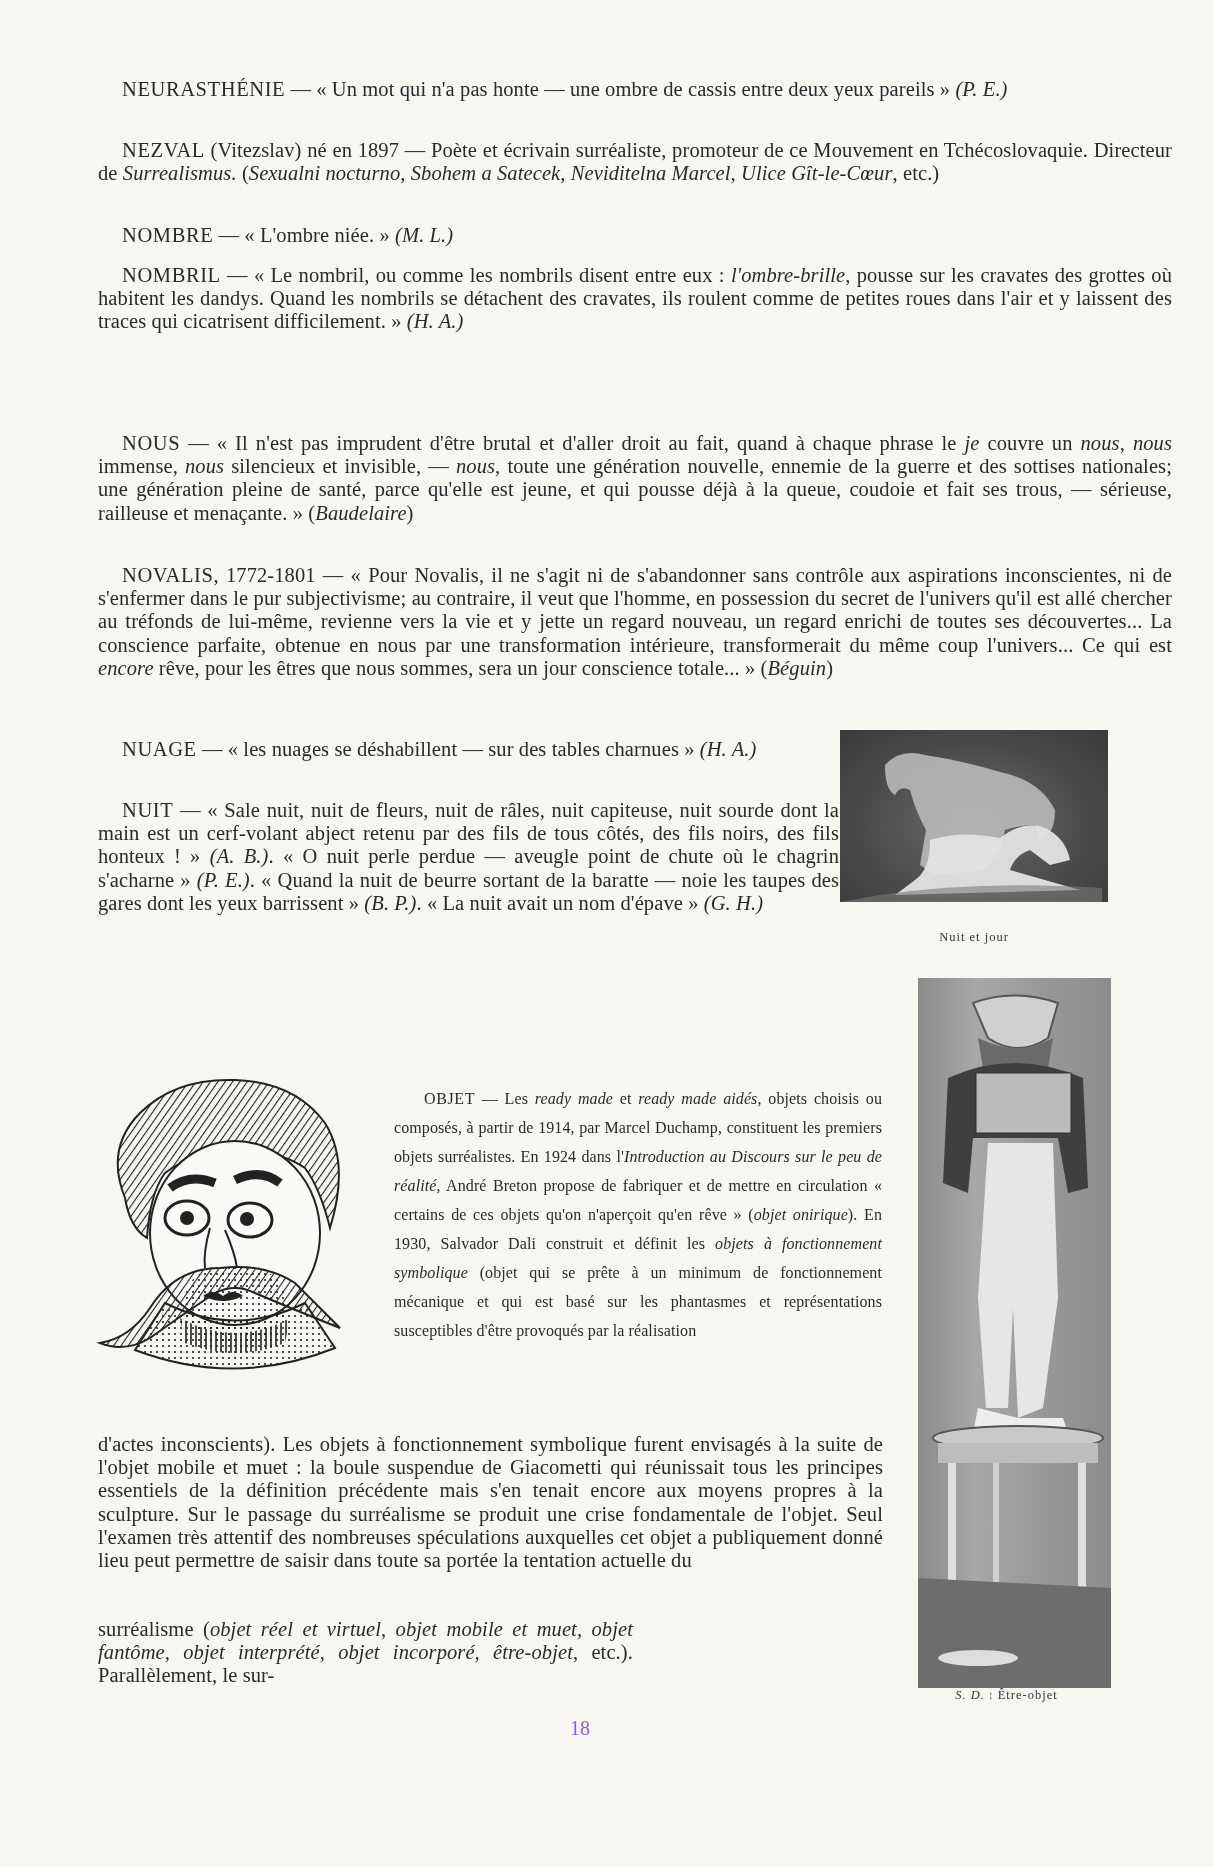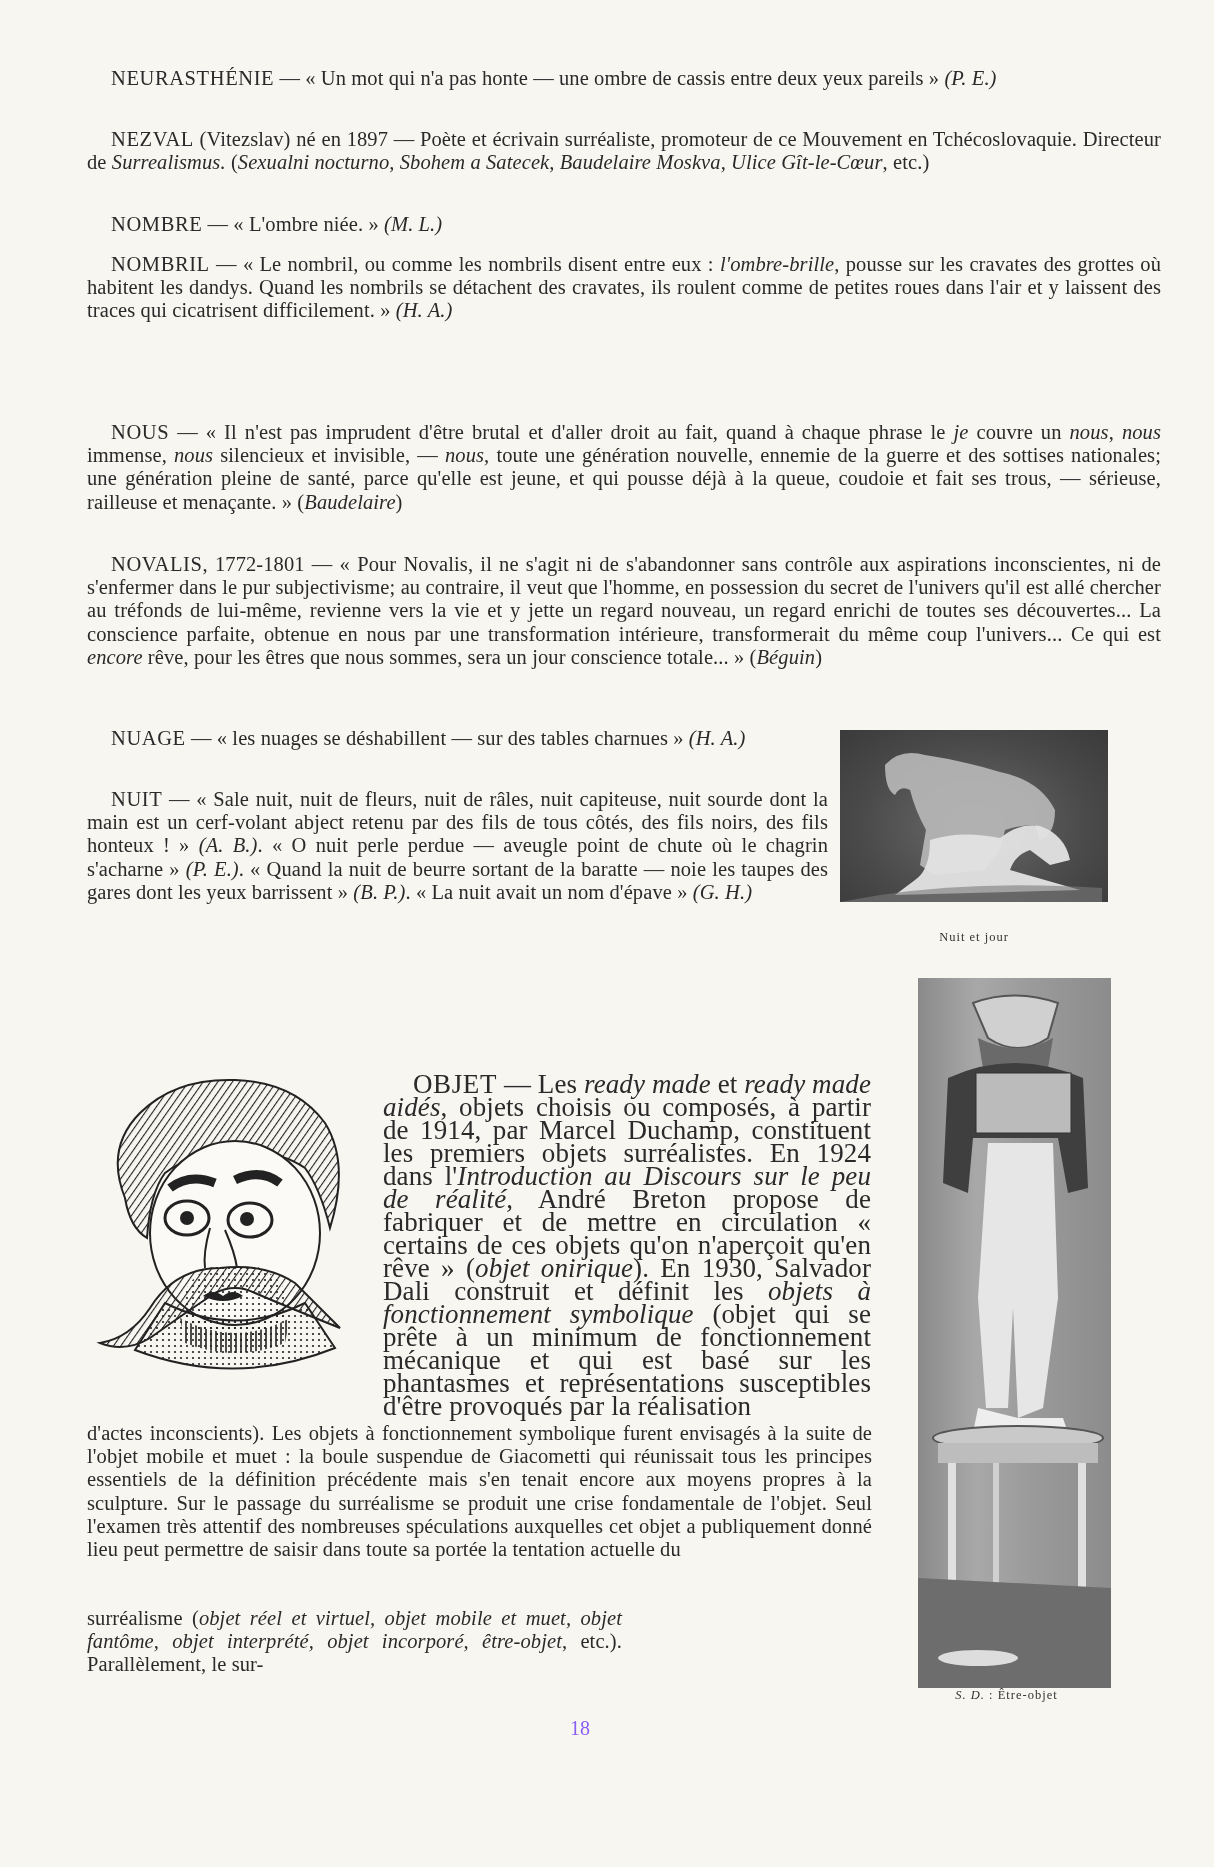--- a/index.html
+++ b/index.html
@@ -11,28 +11,28 @@
       position: relative;
       overflow: hidden;
     }
     .page { position: absolute; left: 0; top: 0; width: 1214px; height: 1867px; }
     .entry {
       position: absolute;
       font-size: 20.5px;
       line-height: 23.2px;
       text-align: justify;
       text-indent: 24px;
-      margin: 5px;
+      margin: 16px;
       letter-spacing: 0.1px;
     }
     .entry i, .entry em { font-style: italic; }
     .head { letter-spacing: 0.6px; }
     .full { left: 82px; width: 1074px; }
     .narrow { left: 82px; width: 741px; }
-    .objet-first { left: 378px; width: 488px; text-indent: 30px; font-size: 27px; line-height: 23px; }
+    .objet-first { left: 378px; width: 488px; text-indent: 30px; font-size: 16px; line-height: 29px; }
     .objet-rest { left: 82px; width: 785px; text-indent: 0; }
     .objet-tail { left: 82px; width: 535px; text-indent: 0; }
 
     .figure { position: absolute; }
     .photo { position: absolute; background: #555; overflow: hidden; }
     .caption {
       position: absolute; font-size: 12.5px; letter-spacing: 1px;
       color: #333; text-align: center;
     }
     .page-number {
@@ -42,21 +42,21 @@
 </head>
 <body>
 
 <div class="page">
 
   <p class="entry full" style="top:62px;">
     <span class="head">NEURASTHÉNIE</span><span> — « Un mot qui n'a pas honte — une ombre de cassis entre deux yeux pareils » </span><i>(P. E.)</i>
   </p>
 
   <p class="entry full" style="top:123px;">
-    <span class="head">NEZVAL</span><span> (Vitezslav) né en 1897 — Poète et écrivain surréaliste, promoteur de ce Mouvement en Tchécoslovaquie. Directeur de </span><i>Surrealismus.</i><span> (</span><i>Sexualni nocturno, Sbohem a Satecek, Baudelaire Moskva, Ulice Gît-le-Cœur</i><span>, etc.)</span>
+    <span class="head">NEZVAL</span><span> (Vitezslav) né en 1897 — Poète et écrivain surréaliste, promoteur de ce Mouvement en Tchécoslovaquie. Directeur de </span><i>Surrealismus.</i><span> (</span><i>Sexualni nocturno, Sbohem a Satecek, Neviditelna Marcel, Ulice Gît-le-Cœur</i><span>, etc.)</span>
   </p>
 
   <p class="entry full" style="top:208px;">
     <span class="head">NOMBRE</span><span> — « L'ombre niée. » </span><i>(M. L.)</i>
   </p>
 
   <p class="entry full" style="top:248px;">
     <span class="head">NOMBRIL</span><span> — « Le nombril, ou comme les nombrils disent entre eux : </span><i>l'ombre-brille</i><span>, pousse sur les cravates des grottes où habitent les dandys. Quand les nombrils se détachent des cravates, ils roulent comme de petites roues dans l'air et y laissent des traces qui cicatrisent difficilement. » </span><i>(H. A.)</i>
   </p>
 

